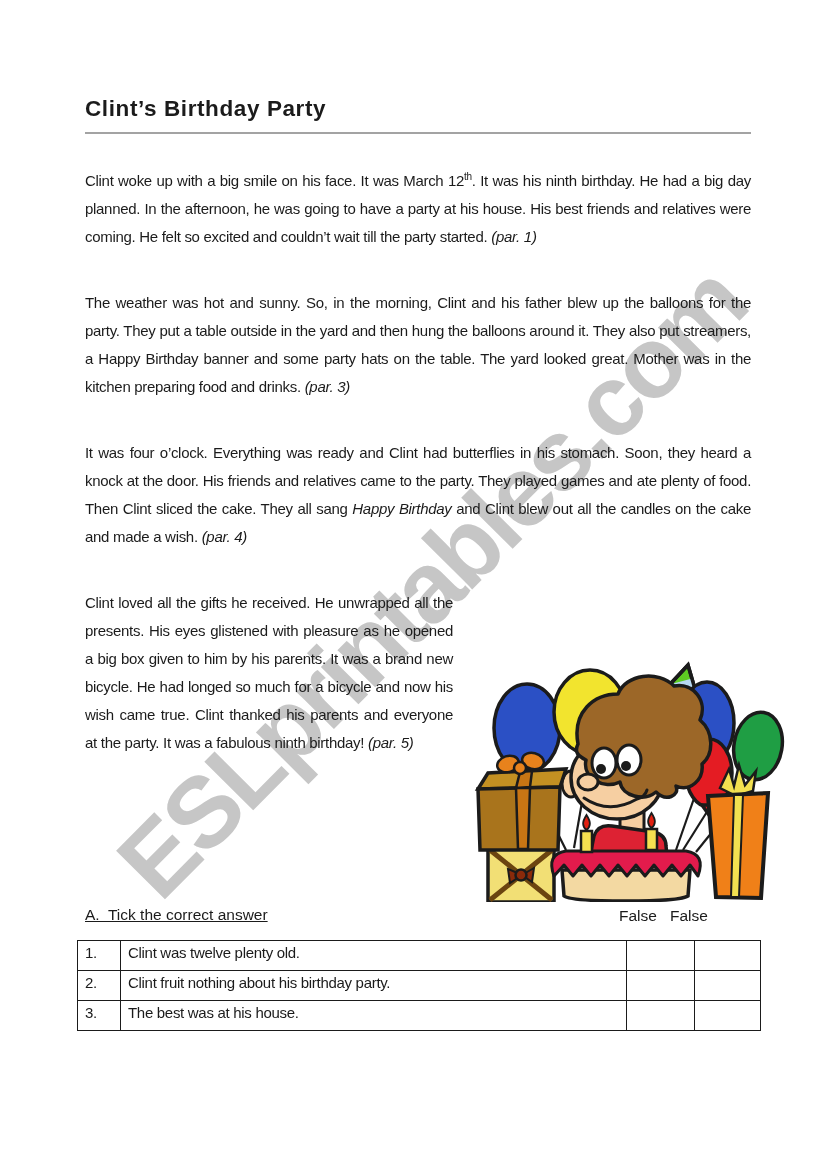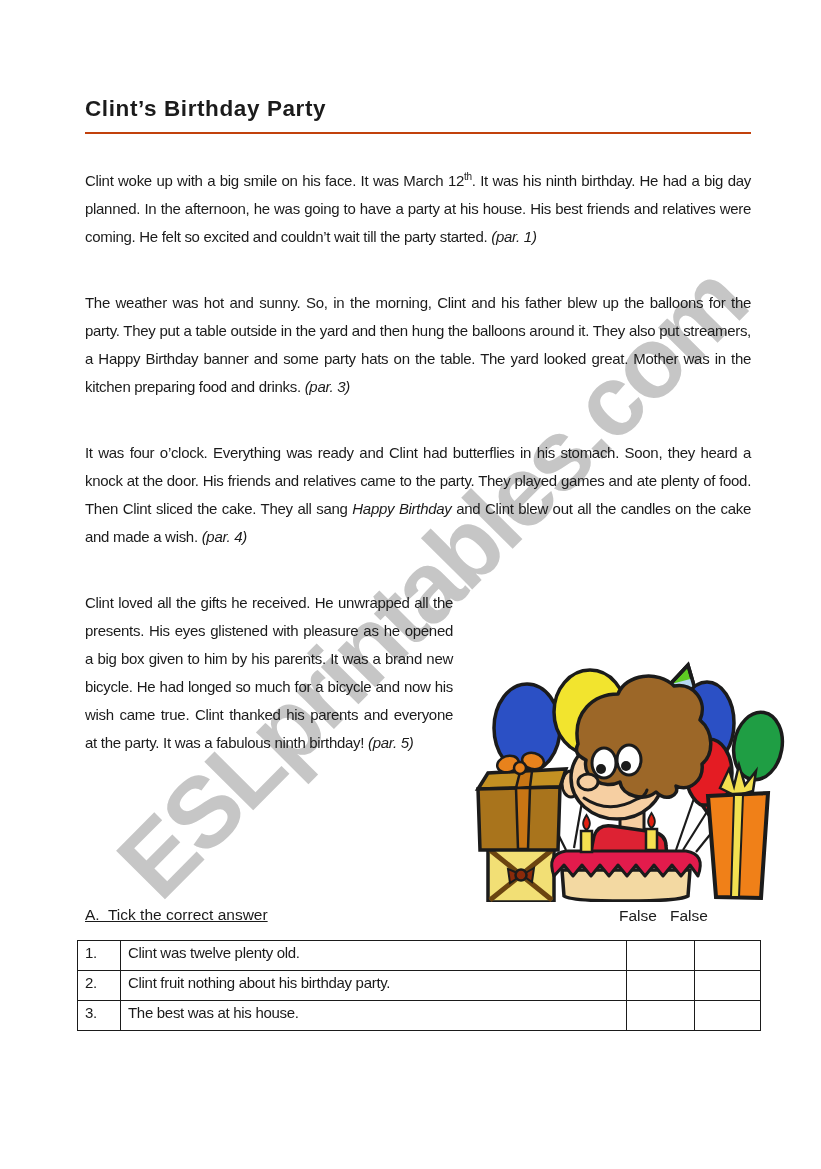--- a/index.html
+++ b/index.html
@@ -11,21 +11,21 @@
   
   .watermark {
     position:absolute; left:-42px; top:520px; width:945px; height:124px;
     text-align:center; font-size:100px; font-weight:bold; letter-spacing:-4px;
     color:#c6c6c6; white-space:nowrap; transform:rotate(-45.2deg);
     z-index:1; user-select:none; line-height:124px;
   }
   .content { position:absolute; left:85px; top:95px; width:666px; z-index:2; }
   .title {
     margin:0; font-size:22.5px; font-weight:bold; letter-spacing:0.6px;
-    line-height:28px; padding-bottom:9px; border-bottom:2px solid #c2410c;
+    line-height:28px; padding-bottom:9px; border-bottom:2px solid #a3a3a3;
   }
   .story p {
     margin:38px 0 0 0; font-size:15px; line-height:28px; letter-spacing:-0.3px;
     text-align:justify;
   }
   .story p:first-child { margin-top:33px; }
   .r-italic { font-style:italic; }
   .r-sup { vertical-align:super; font-size:10px; line-height:0; }
   .img-spacer { float:right; width:288px; height:245px; margin:-8px 0 0 10px; }
   

